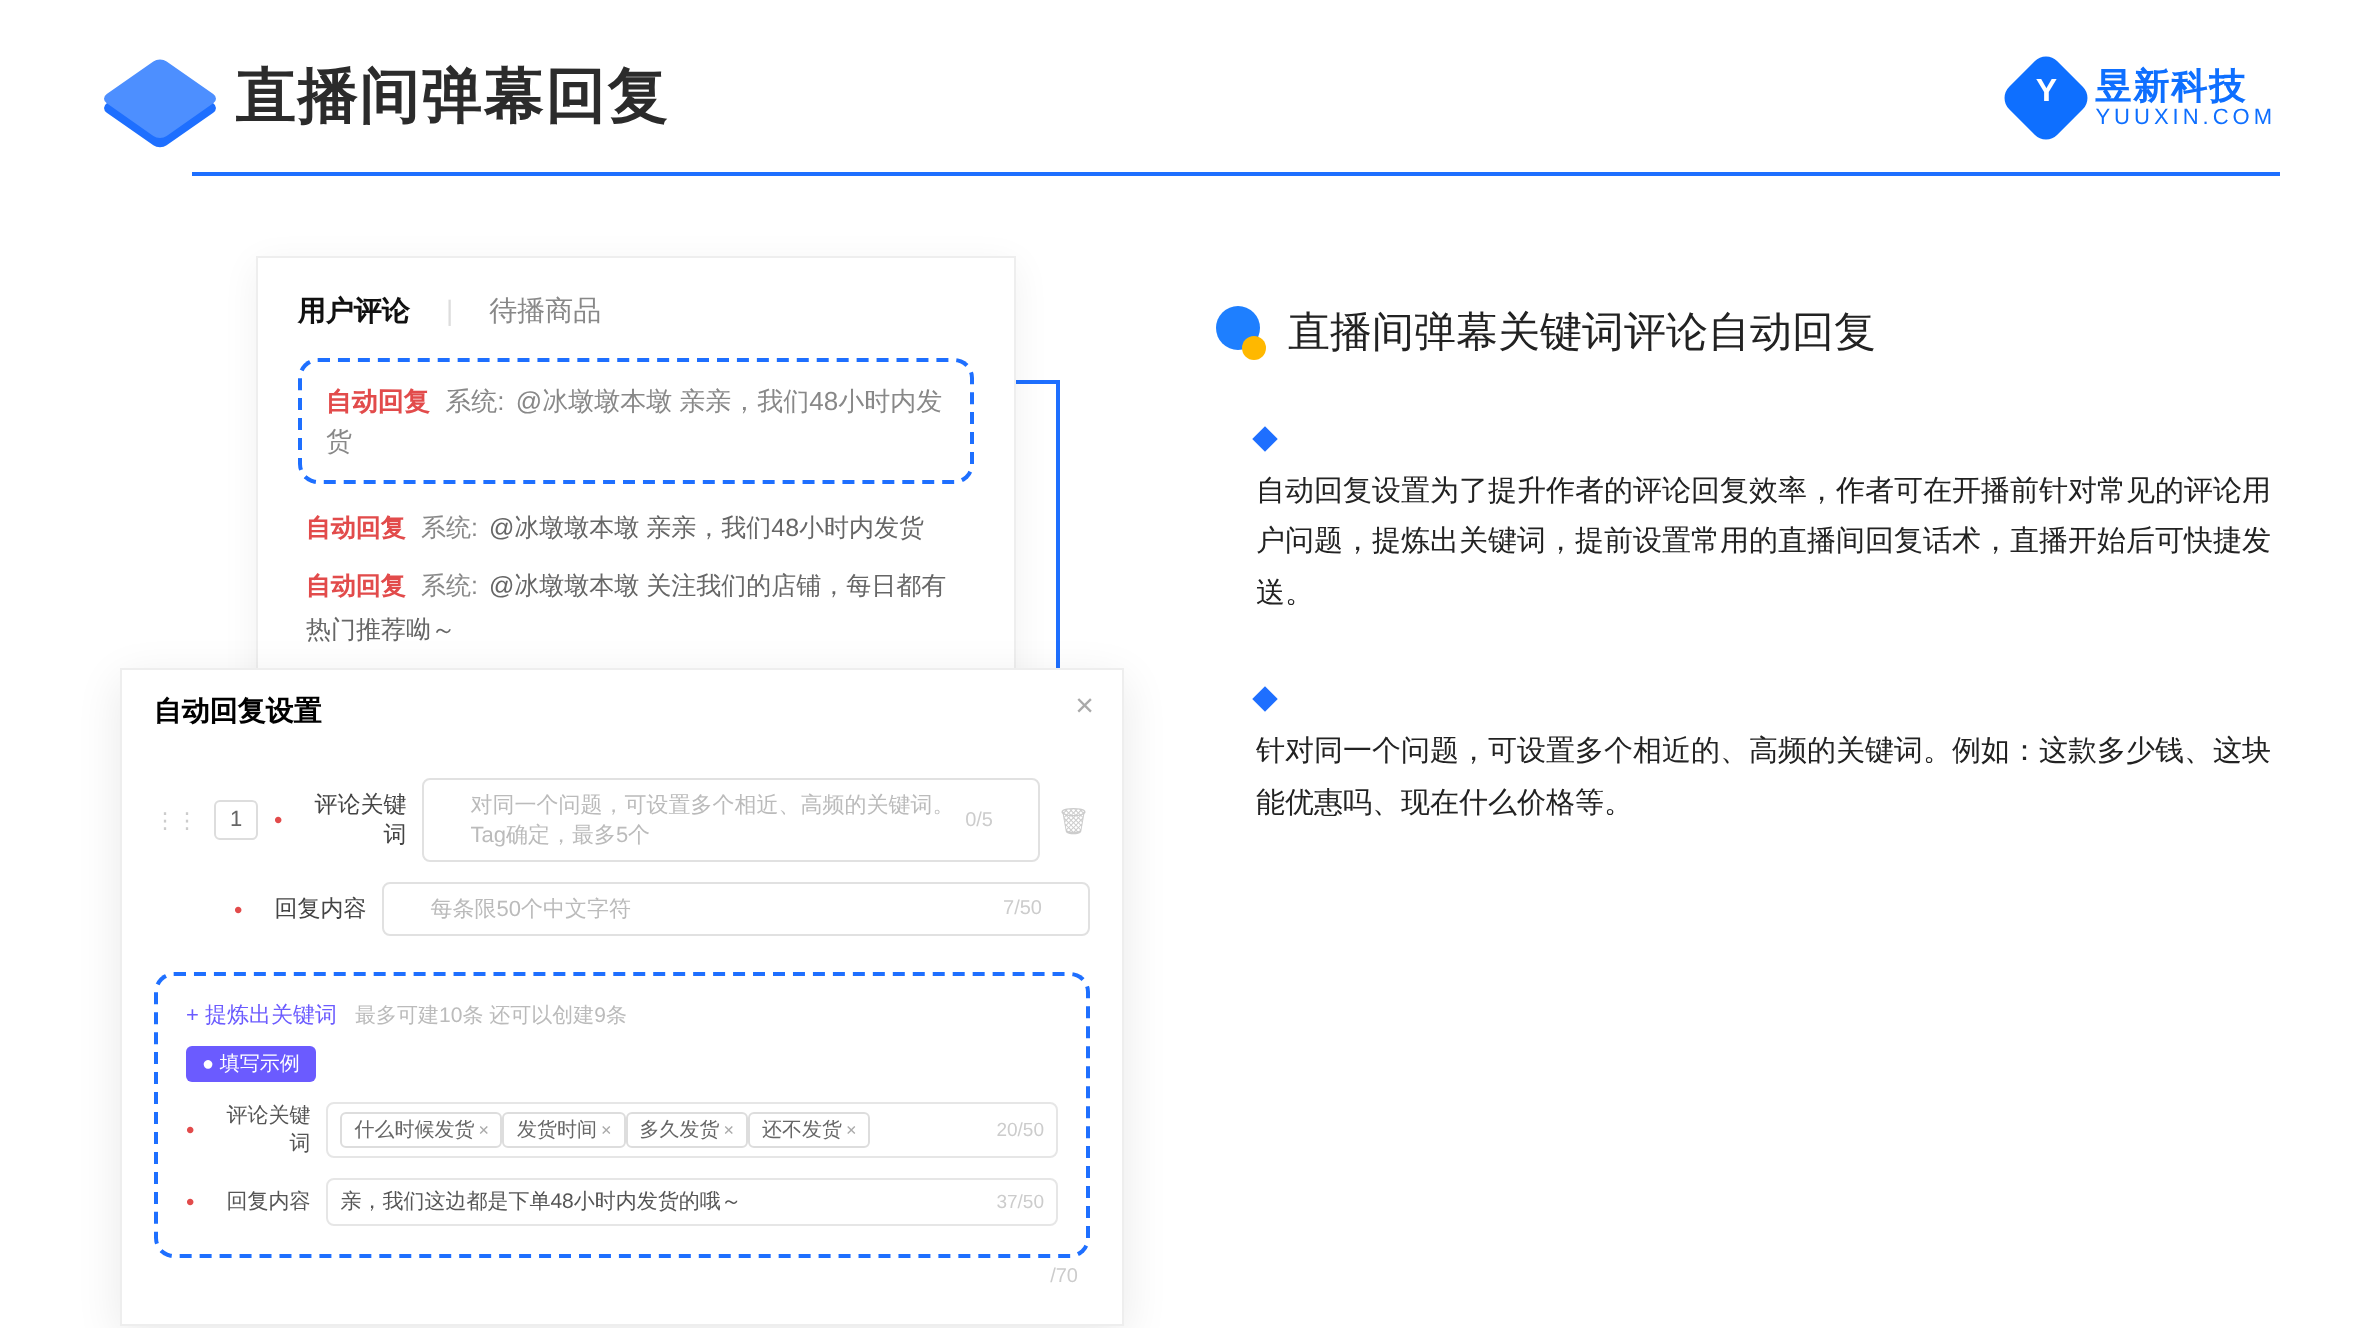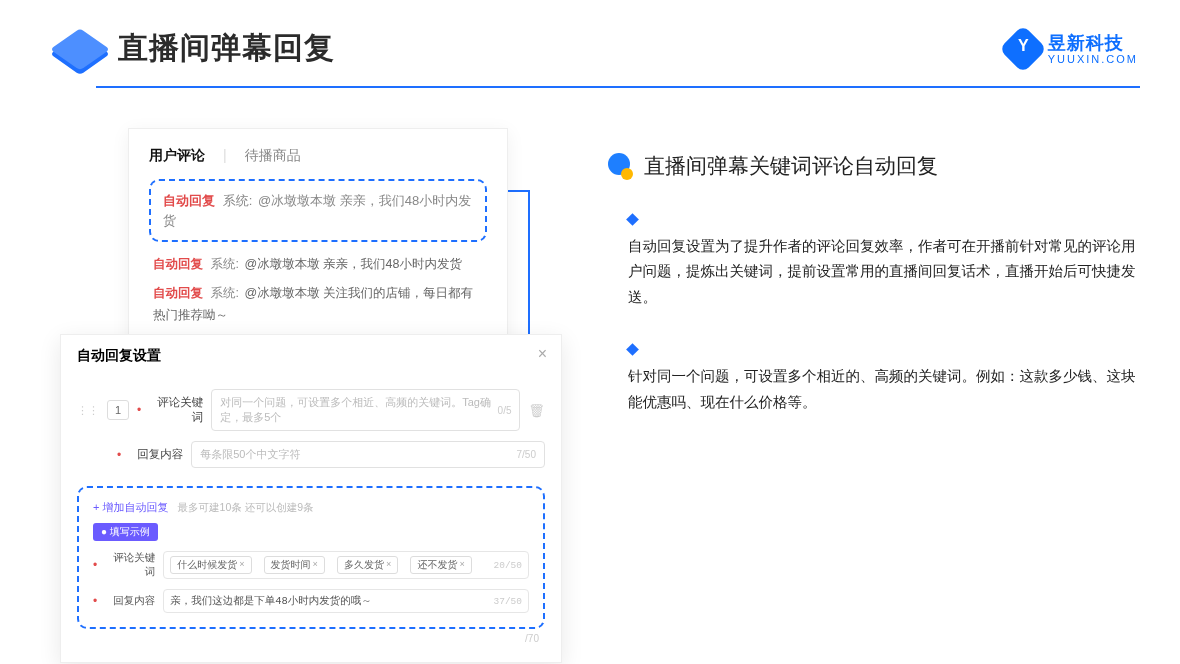--- a/index.html
+++ b/index.html
@@ -40,35 +40,35 @@
   
   
   .card-settings { position:absolute; top:206px; left:0; width:502px; background:#fff; border:1px solid #eee; box-shadow: 0 6px 22px rgba(0,0,0,0.09); padding: 12px 16px 18px 16px; font-size:11px; color:#666; }
   .settings-title { font-size:14px; color:#000000; font-weight:700; margin-bottom:4px; }
   .close-x { position:absolute; right:14px; top:10px; color:#aaa; font-size:16px; }
   
   .form-row { display:flex; align-items:center; gap:8px; margin-top:24px; }
   .num-box { width:22px; height:20px; border:1px solid #ddd; border-radius:3px; text-align:center; line-height:18px; font-size:11px; }
   .dot-req { color:#E24B4B; font-size:12px; }
   .lbl { font-size:11.5px; color:#444; width:54px; text-align:right; }
-  .inp { flex:1; border:1px solid #e1e1e1; border-radius:4px; padding:5px 8px; font-size:11px; color:#bbb; display:flex; justify-content:space-between; align-items:center; }
+  .inp { flex:1; border:1px solid #e1e1e1; border-radius:4px; padding:5px 23px; font-size:11px; color:#bbb; display:flex; justify-content:space-between; align-items:center; }
   .inp .cnt { color:#ccc; font-size:10px; }
   .trash { color:#ccc; font-size:13px; }
   
   .form-row2 { display:flex; align-items:center; gap:8px; margin-top:10px; margin-left:40px; }
   
   .example-box { border: 2px dashed #1E6FFF; border-radius:10px; padding: 12px 14px 14px 14px; margin-top:18px; }
   .add-link { color:#6B5BFF; font-size:11px; }
   .add-hint { color:#bbb; font-size:10.5px; margin-left:6px; }
   .ex-badge { display:inline-block; background:#6B5BFF; color:#fff; font-size:10px; padding:2px 8px; border-radius:3px; margin-top:8px; }
   .ex-row { display:flex; align-items:center; gap:8px; margin-top:10px; font-size:10.5px; }
   .ex-row .lbl2 { width:50px; text-align:right; color:#555; }
   .tag-chip { border:1px solid #ddd; border-radius:3px; padding:1px 6px; font-size:10px; color:#666; display:inline-flex; align-items:center; gap:2px; }
   .tag-x { color:#aaa; font-size:9px; }
-  .ex-inp { flex:1; border:1px solid #e6e6e6; border-radius:4px; padding:4px 6px; display:flex; align-items:center; gap:12px; justify-content:flex-start; position:relative;font-family:Liberation Mono, monospace; }
+  .ex-inp { flex:1; border:1px solid #e6e6e6; border-radius:4px; padding:4px 6px; display:flex; align-items:center; gap:0; justify-content:flex-start; position:relative; }
   .ex-inp .cnt2 { position:absolute; right:6px; color:#ccc; font-size:9.5px; }
   .ex-text { font-size:10.5px; color:#555; }
   
   
   .connector-v1 { position:absolute; left:468px; top:62px; width:2px; height:376px; background:#1E6FFF; }
   .connector-h1 { position:absolute; left:448px; top:62px; width:22px; height:2px; background:#1E6FFF; }
   .connector-h2 { position:absolute; left:450px; top:436px; width:20px; height:2px; background:#1E6FFF; }
   
   
   .r-head { display:flex; align-items:center; gap:12px; margin-bottom:28px; }
@@ -149,21 +149,21 @@
       <div class="form-row2">
         <span class="dot-req">•</span>
         <span class="lbl">回复内容</span>
         <div class="inp">
           <span>每条限50个中文字符</span>
           <span class="cnt">7/50</span>
         </div>
       </div>
 
       <div class="example-box">
-        <span class="add-link">+ 增加自动回复</span>
+        <span class="add-link">+ 提炼出关键词</span>
         <span class="add-hint">最多可建10条 还可以创建9条</span>
         <div><span class="ex-badge">● 填写示例</span></div>
         
         <div class="ex-row">
           <span class="dot-req">•</span>
           <span class="lbl2">评论关键词</span>
           <div class="ex-inp">
             <span class="tag-chip">
                 <span>什么时候发货</span>
                 <span class="tag-x">×</span>

